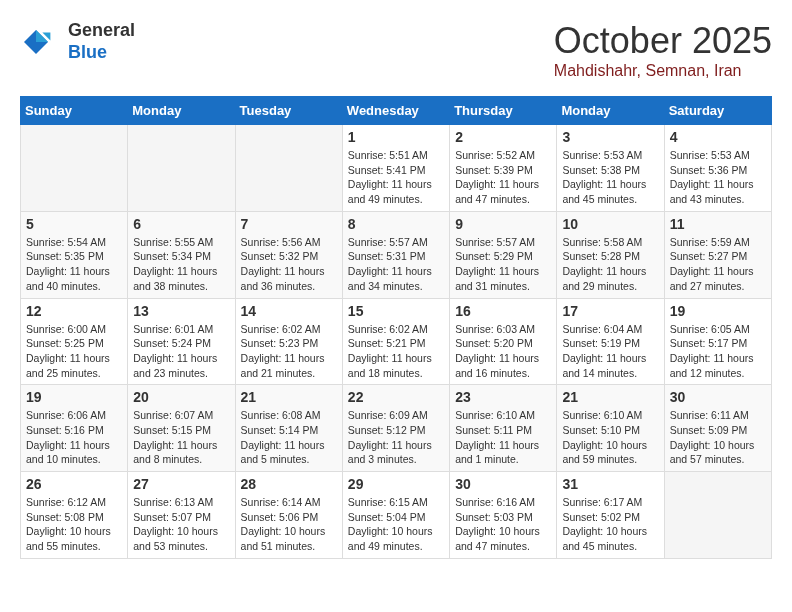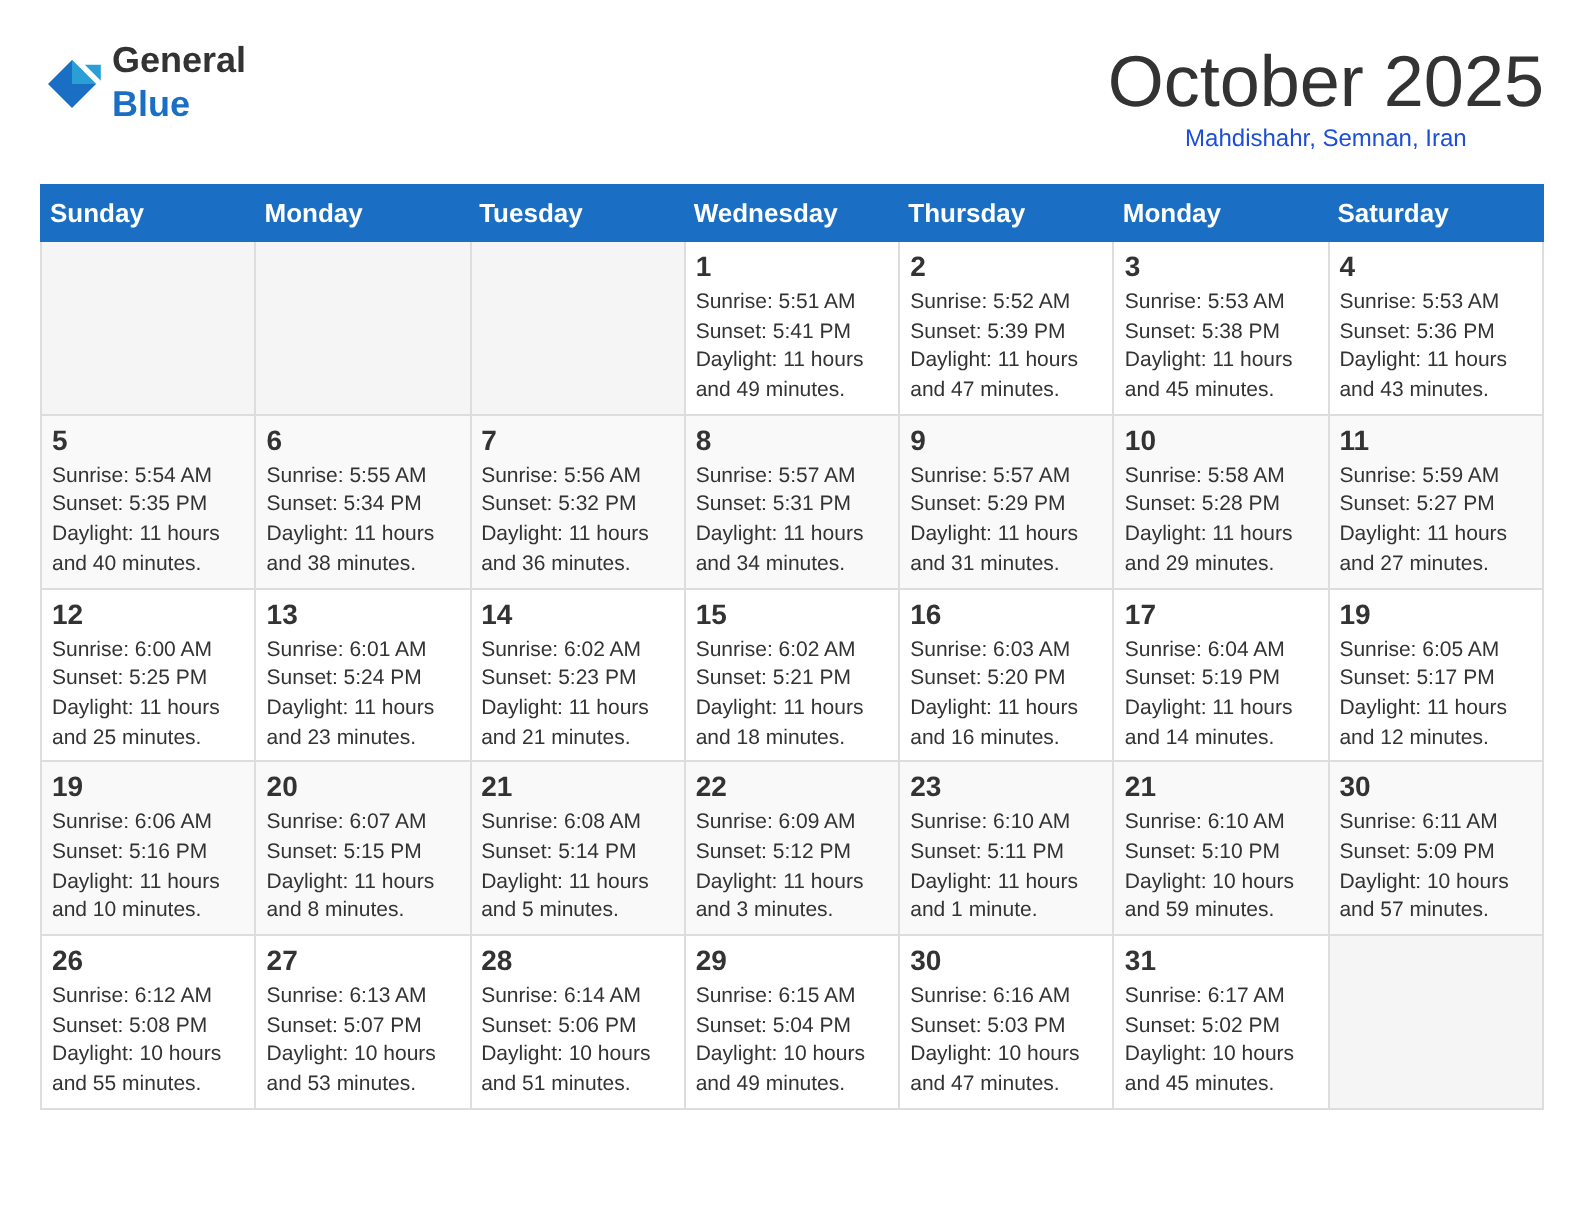--- a/index.html
+++ b/index.html
@@ -12,44 +12,44 @@
     }
     .header {
       display: flex;
       justify-content: space-between;
       align-items: flex-start;
       margin-bottom: 16px;
     }
     .logo {
       display: flex;
       align-items: center;
-      gap: 4px;
+      gap: 16px;
     }
     .logo-text {
       font-size: 18px;
       font-weight: bold;
       line-height: 1.2;
     }
     .logo-general { color: #333; }
     .logo-blue { color: #1a6fc4; }
     .logo-icon {
       width: 32px;
       height: 32px;
     }
     .title-block {
-      text-align: center;
+      text-align: left;
     }
     .month-title {
       font-size: 36px;
       color: #333;
       font-weight: normal;
     }
     .location-title {
-      font-size: 12px;
-      color: #1d4ed8;
+      font-size: 16px;
+      color: #7f1d1d;
     }
     .calendar {
       width: 100%;
       border-collapse: collapse;
       border: 1px solid #ccc;
       padding-left: 42px;
     }
     .calendar th {
       background: #1a6fc4;
       color: #fff;

